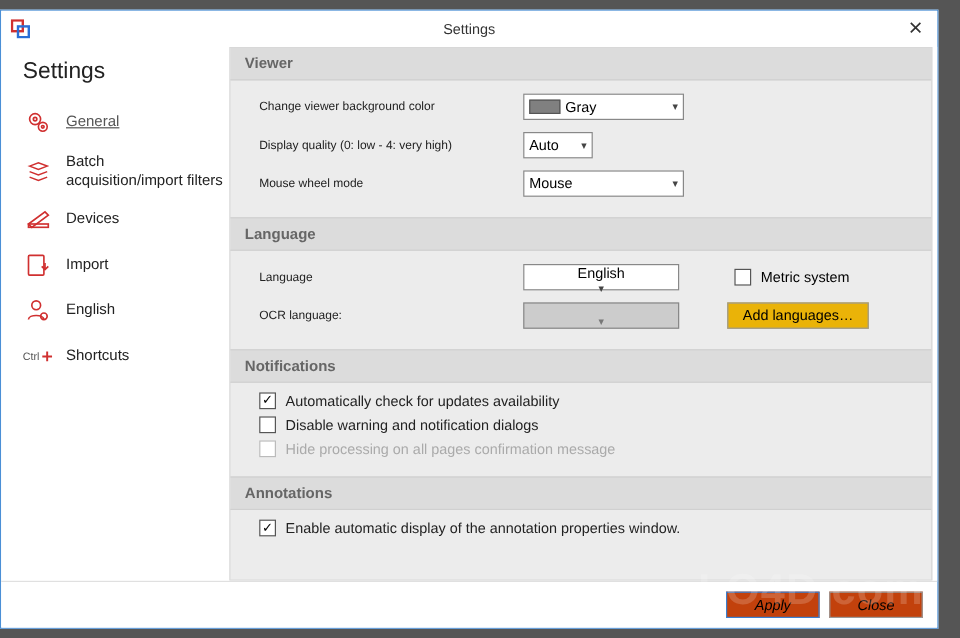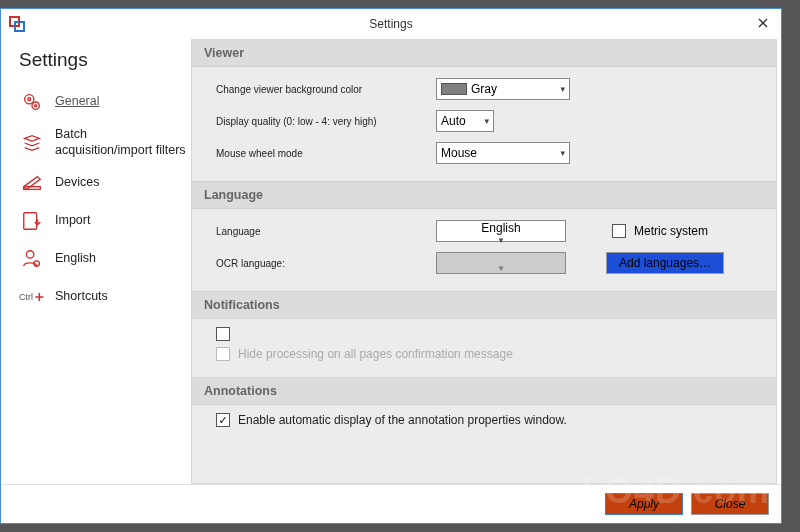--- a/index.html
+++ b/index.html
@@ -29,21 +29,21 @@
 .sel.wide { width: 134px; }
 .sel.mini { width: 58px; }
 .sel.med { width: 130px; flex-direction: column; }
 .sel.disabled { background: #ccc; color: #888; }
 .swatch { display: inline-block; width: 26px; height: 12px; background: #808080; border: 1px solid #555; margin-right: 4px; vertical-align: middle; }
 .chk-row { display: flex; align-items: center; margin-bottom: 6px; font-size: 12px; color: #222; }
 .chk-row.disabled { color: #aaa; }
 .chk { width: 14px; height: 14px; border: 1px solid #555; background: #fff; margin-right: 8px; display: inline-flex; align-items: center; justify-content: center; font-size: 11px; line-height: 1; }
 .chk.on::before { content: "✓"; color: #000; }
 .chk.disabled { border-color: #bbb; }
-.btn { font-size: 12px; padding: 3px 12px; background: #1d4ed8; border: 1px solid #999; cursor: pointer; }
+.btn { font-size: 12px; padding: 3px 12px; background: #eab308; border: 1px solid #999; cursor: pointer; }
 .footer { display: flex; justify-content: flex-end; gap: 8px; padding: 8px 12px; background: #fff; border-top: 1px solid #e0e0e0; }
 .footer .btn { min-width: 78px; background: #c2410c; font-style: italic; }
 .footer .btn.primary { border: 1px solid #3b7fcf; }
 .side-right { display: inline-flex; align-items: center; margin-left: 40px; }
 .watermark { position: absolute; right: 30px; bottom: 20px; font-size: 36px; color: rgba(255,255,255,0.18); font-weight: 600; pointer-events: none; letter-spacing: 1px; }
 </style>
 </head>
 <body>
 
 <div class="outer">
@@ -194,21 +194,26 @@
                     <span style="font-size:9px;color:#777;">▾</span>
               </div>
               <button class="btn" style="margin-left:34px;">Add languages…</button>
             </div>
           </div>
         </div>
 
         <div class="section-h">Notifications</div>
         <div class="section-body">
           <div class="chk-row">
+            <span class="chk on"></span>
+            <span>Automatically check for updates availability</span>
+          </div>
+          <div class="chk-row">
             <span class="chk"></span>
+            <span>Disable warning and notification dialogs</span>
           </div>
           <div class="chk-row disabled">
             <span class="chk disabled"></span>
             <span>Hide processing on all pages confirmation message</span>
           </div>
         </div>
 
         <div class="section-h">Annotations</div>
         <div class="section-body">
           <div class="chk-row">

